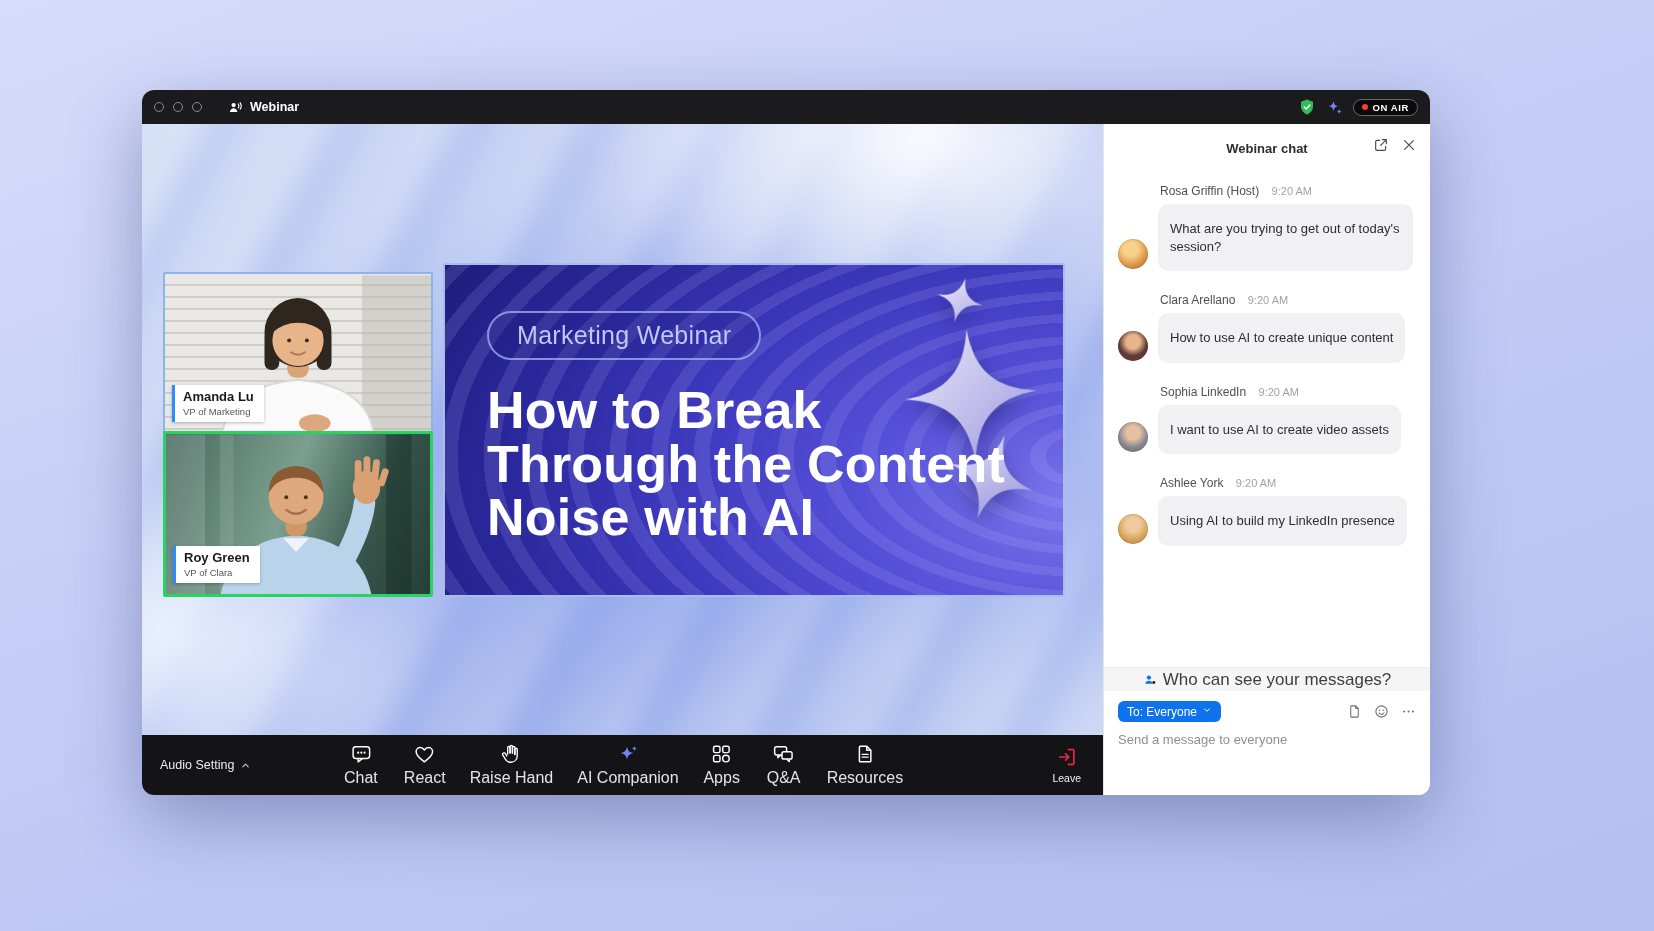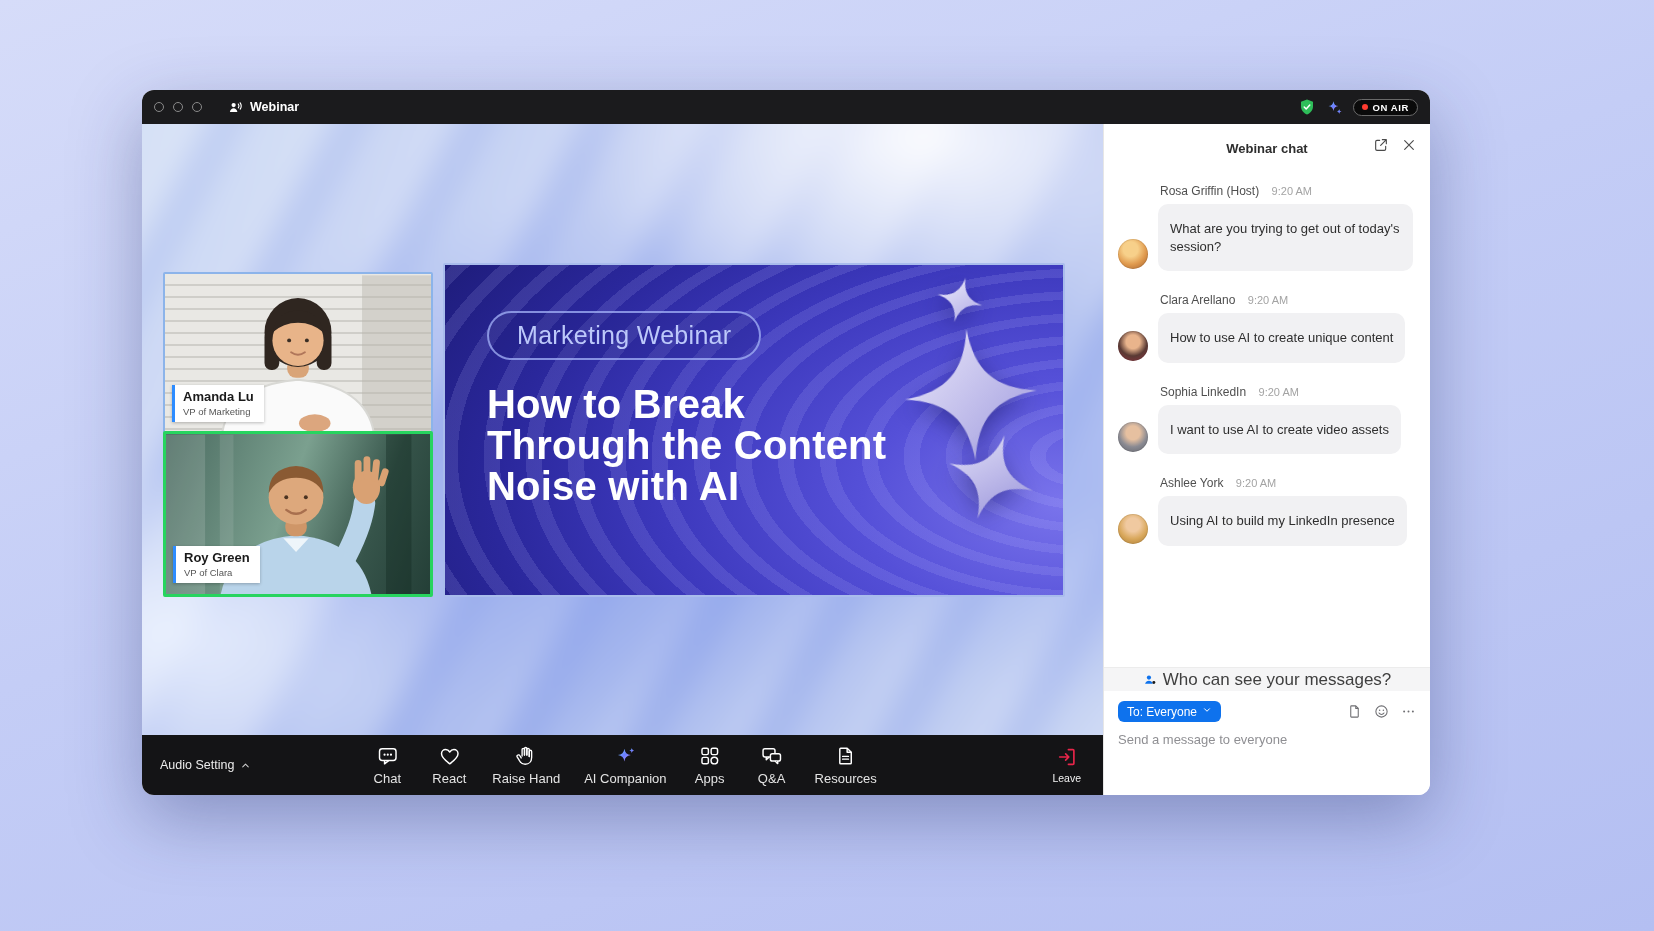--- a/index.html
+++ b/index.html
@@ -74,21 +74,21 @@
       repeating-radial-gradient(120% 120% at 104% 58%, rgba(190,190,255,.14) 0 16px, rgba(40,40,140,0) 16px 42px),
       radial-gradient(135% 155% at 100% 72%, #7a74ec 0%, #5550d8 24%, #3c38bc 48%, #2a279b 68%, #1e1c7a 88%, #171660 100%);
   }
   .slide-badge {
     display:inline-block; margin:46px 0 0 42px; padding:8px 28px;
     border:2px solid rgba(165,180,250,.75); border-radius:40px;
     color:#bcc8fa; font-size:25px; letter-spacing:.3px; background:rgba(25,25,110,.18);
     position:relative; z-index:2;
   }
   .slide-heading {
-    margin:24px 0 16px 42px; color:#fff; font-size:40px; line-height:1.03;
+    margin:24px 0 16px 42px; color:#fff; font-size:52px; line-height:1.03;
     font-weight:700; letter-spacing:.2px; position:relative; z-index:2;
   }
   .star { position:absolute; filter: drop-shadow(0 8px 12px rgba(15,15,80,.45)); z-index:1; }
   .star-sm { top:12px;  right:80px; width:46px;  height:46px;  transform:rotate(14deg); }
   .star-lg { top:64px;  right:26px; width:132px; height:132px; transform:rotate(-4deg); }
   .star-md { top:168px; right:28px; width:88px;  height:88px;  transform:rotate(18deg); }
   
   .toolbar {
     height:60px; background:#141416; display:flex; align-items:center;
     padding:0 18px; position:relative; flex:0 0 auto;
@@ -99,21 +99,21 @@
   }
   .tool-group {
     position:absolute; left:50%; transform:translateX(-50%);
     display:flex; gap:6px; align-items:center;
   }
   .tool {
     background:none; border:none; cursor:pointer; font-family:inherit;
     display:flex; flex-direction:column; align-items:center; gap:4px;
     padding:6px 9px; min-width:56px;
   }
-  .tool .tlabel { font-size:13px; color:#e4e4e4; white-space:nowrap; }
+  .tool .tlabel { font-size:16px; color:#e4e4e4; white-space:nowrap; }
   .leave {
     margin-left:auto; background:none; border:none; cursor:pointer; font-family:inherit;
     display:flex; flex-direction:column; align-items:center; gap:4px; padding:6px 4px;
   }
   .leave .tlabel { font-size:10.5px; color:#f2f2f2; }
   
   .chat { width:327px; background:#fff; display:flex; flex-direction:column; border-left:1px solid #e6e6e6; }
   .chat-header { position:relative; padding:15px 14px 10px; text-align:center; flex:0 0 auto; }
   .chat-title { font-size:13px; font-weight:700; color:#2e2e2e; }
   .chat-header-icons { position:absolute; right:13px; top:13px; display:flex; gap:12px; align-items:center; }

